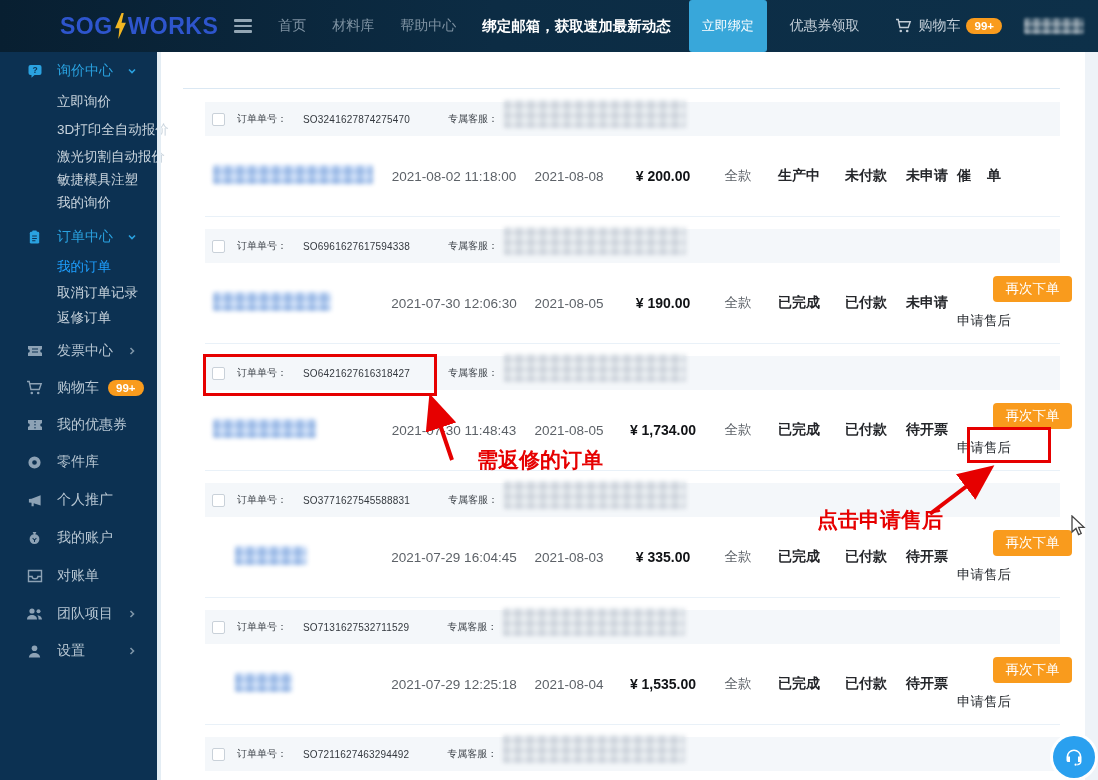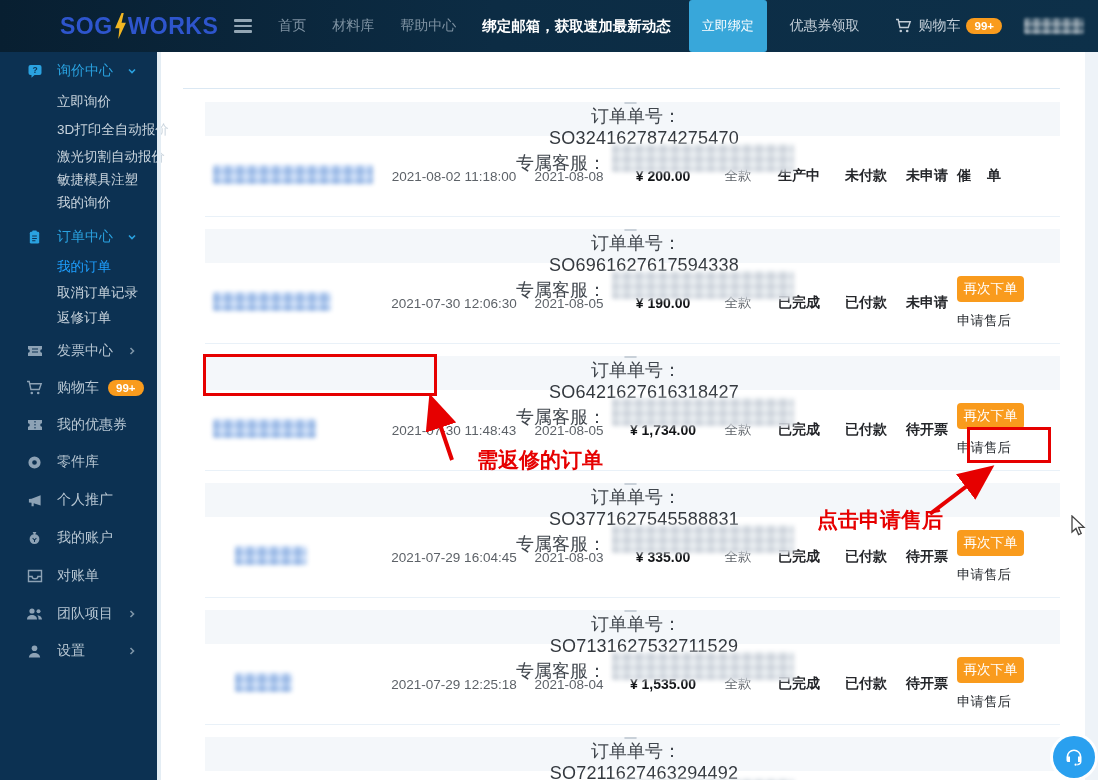--- a/index.html
+++ b/index.html
@@ -47,21 +47,21 @@
   .sb-badge { margin-left:9px; }
 
   
   .main { position:absolute; left:161px; top:52px; width:937px; height:728px; background:#fff; overflow:hidden; }
   .right-strip { position:absolute; right:0; top:0; width:13px; height:100%; background:#eef3f8; }
   .top-hr { position:absolute; left:22px; top:36px; width:877px; height:1px; background:#dbe8f3; }
   .content { position:absolute; left:44px; top:50px; width:855px; }
 
   .order { margin-bottom:12px; }
   .order-head { height:34px; background:#f4f7fa; display:flex; align-items:center; padding-left:7px;
-    font-size:18px; color:#40464d;flex-direction:column; }
+    font-size:10px; color:#40464d; }
   .cb { width:13px; height:13px; background:#fff; border:1px solid #c9d1d9; border-radius:2px; margin-right:12px; cursor:pointer; }
   .ono { color:#34393f; letter-spacing:.2px; margin-left:16px; }
   .cs { display:flex; align-items:center; margin-left:38px; }
   .cs-blur { width:182px; height:28px; margin-left:6px; position:relative; top:-5px; border-radius:2px; }
 
   .mosaic { background-image:repeating-linear-gradient(90deg,#e0e4e9 0 6px,#f4f6f8 6px 12px),
                              repeating-linear-gradient(0deg,#e7eaee 0 5px,#f7f9fa 5px 10px);
     background-blend-mode:multiply; filter:blur(2px); }
   .mosaic.blue { background-image:repeating-linear-gradient(90deg,#b9d0ee 0 6px,#e3edfb 6px 12px),
                                   repeating-linear-gradient(0deg,#cfdff4 0 5px,#eef4fd 5px 10px); }
@@ -70,22 +70,22 @@
     grid-template-columns:178px 142px 88px 100px 50px 72px 62px 60px 1fr; align-items:center; }
   .cell { text-align:center; }
   .cell.name { text-align:left; }
   .nb { display:inline-block; height:19px; margin-left:8px; border-radius:2px; cursor:pointer; }
   .nb.indent { margin-left:30px; }
   .t { font-size:13.5px; color:#5d6268; }
   .price { font-size:14px; font-weight:bold; color:#111316; }
   .b { font-size:14px; font-weight:bold; color:#24262a; }
   .action { display:flex; flex-direction:column; align-items:flex-start; justify-content:center; }
   .urge { font-size:14px; font-weight:bold; color:#24262a; letter-spacing:6px; cursor:pointer; }
-  .btn-again { display:block; width:67px; height:26px; line-height:26px; text-align:center;
-    background:#f99b1d; color:#fff; font-size:13.5px; border-radius:4px; cursor:pointer; }
+  .btn-again { display:block; width:79px; height:26px; line-height:26px; text-align:center;
+    background:#f99b1d; color:#fff; font-size:13.5px; border-radius:4px; cursor:pointer;margin-left:36px; }
   .aftersale { margin-top:10px; font-size:13.5px; font-weight:400; color:#2a2e33; cursor:pointer; }
 
   
   .anno-box { position:absolute; border:3px solid #e60000; background:transparent; pointer-events:none; }
   .anno-text { position:absolute; font-size:21px; font-weight:bold; color:#e60000; white-space:nowrap; pointer-events:none; }
   .anno-svg { position:absolute; left:0; top:0; width:937px; height:728px; pointer-events:none; }
 
   .cursor { position:absolute; pointer-events:none; }
   .chat-fab { position:absolute; left:892px; top:684px; width:42px; height:42px; border-radius:50%;
     background:#2aa0ef; display:flex; align-items:center; justify-content:center; cursor:pointer;

